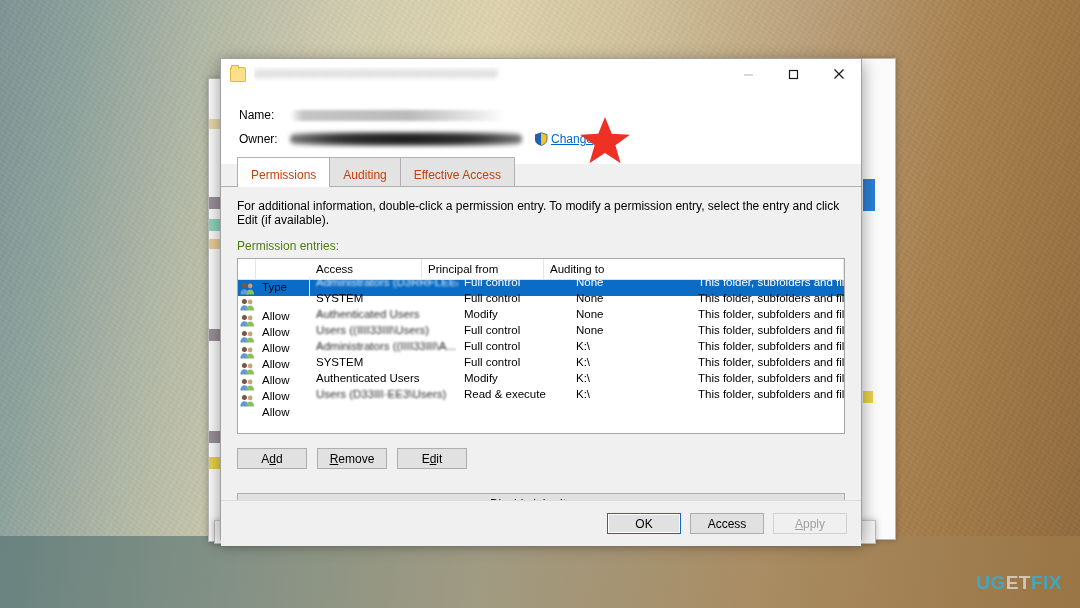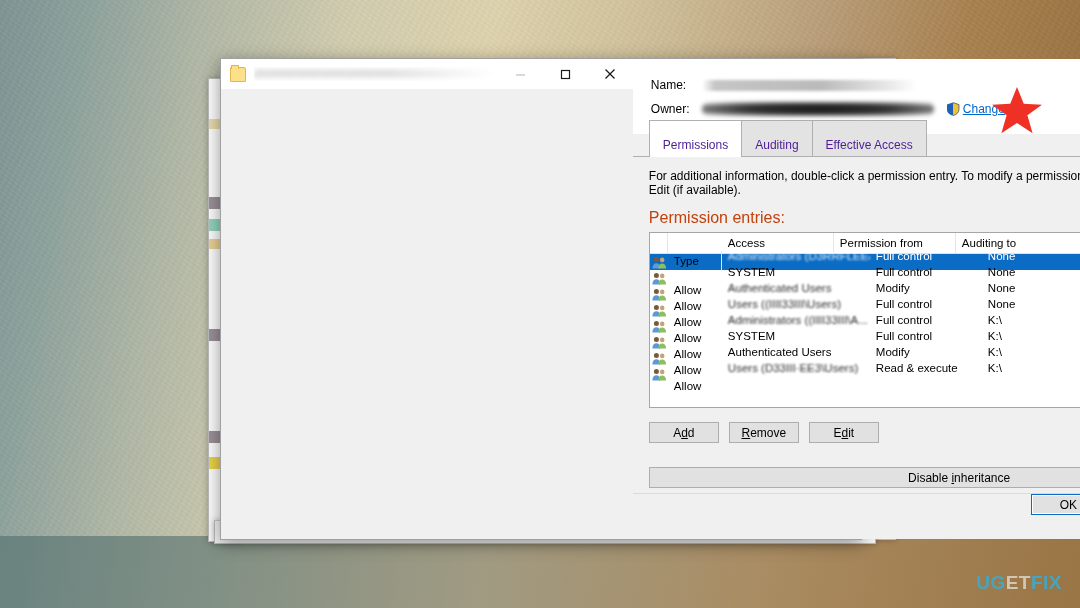--- a/index.html
+++ b/index.html
@@ -67,21 +67,21 @@
   #dialog {
     position: absolute;
     left: 220px;
     top: 58px;
     width: 640px;
     height: 480px;
     background: #f0f0f0;
     border: 1px solid #a0a0a0;
     box-shadow: 0 4px 16px rgba(0,0,0,.40);
     display: flex;
-    flex-direction: row;
+    flex-direction: column;
   }
 
   
   #titlebar {
     height: 30px;
     background: #ffffff;
     display: flex;
     align-items: center;
     flex: 0 0 auto;
   }
@@ -197,22 +197,22 @@
   #tabstrip {
     display: flex;
     align-items: flex-end;
     height: 22px;
     padding-left: 16px;
     border-bottom: 1px solid #b0b0b0;
     background: #f0f0f0;
   }
   .tab {
     font-size: 12px;
-    color: #4c1d95;
-    padding: 17px 13px 3px 13px;
+    color: #c2410c;
+    padding: 10px 13px 3px 13px;
     border: 1px solid #b0b0b0;
     border-bottom: none;
     background: #e3e3e3;
     margin-right: -1px;
     line-height: 15px;
     cursor: default;
   }
   .tab.active {
     background: #ffffff;
     position: relative;
@@ -224,22 +224,22 @@
   #content {
     padding: 12px 16px 0 16px;
     background: #f0f0f0;
   }
   #info-text {
     font-size: 12px;
     color: #000;
     margin-bottom: 12px;
   }
   #entries-label {
-    font-size: 16px;
-    color: #c2410c;
+    font-size: 12px;
+    color: #4d7c0f;
     margin-bottom: 5px;
   }
 
   
   #listview {
     border: 1px solid #a6a6a6;
     background: #ffffff;
     height: 174px;
     overflow: hidden;
   }
@@ -331,21 +331,21 @@
   }
 
   
   #footer {
     position: absolute;
     left: 0; right: 0; bottom: 0;
     height: 46px;
     background: #f0f0f0;
     border-top: 1px solid #dcdcdc;
     display: flex;
-    align-items: flex-start;
+    align-items: center;
     justify-content: flex-end;
     padding-right: 14px;
     gap: 9px;
     box-sizing: border-box;
   }
   #footer .btn { min-width: 74px; }
 
   
   #watermark {
     position: absolute;
@@ -444,21 +444,21 @@
 
       <div id="content">
         <div id="info-text">For additional information, double-click a permission entry. To modify a permission entry, select the entry and click Edit (if available).</div>
         <div id="entries-label">Permission entries:</div>
 
         <div id="listview">
           <div id="lv-header">
             <div class="hcell c-icon"></div>
             <div class="hcell c-type">Type</div>
             <div class="hcell c-acc">Access</div>
-            <div class="hcell c-inh">Permission from</div>
+            <div class="hcell c-inh">Principal from</div>
             <div class="hcell c-app">Auditing to</div>
           </div>
           <div id="lv-body">
               <div class="lv-row selected">
                 <div class="cell c-icon">
                   <svg width="15" height="13" viewBox="0 0 15 13">
                     <circle cx="4.4" cy="3.6" r="2.5" fill="#7a5a3a"></circle>
                     <path d="M0.4 12.4 C0.4 8.8 2.2 7.2 4.4 7.2 C6.6 7.2 8.4 8.8 8.4 12.4 Z" fill="#5f9ad1"></path>
                     <circle cx="10.2" cy="3.9" r="2.3" fill="#c8a079"></circle>
                     <path d="M6.4 12.4 C6.4 9.1 8.1 7.6 10.2 7.6 C12.3 7.6 14.1 9.1 14.1 12.4 Z" fill="#8cbf5e"></path>

